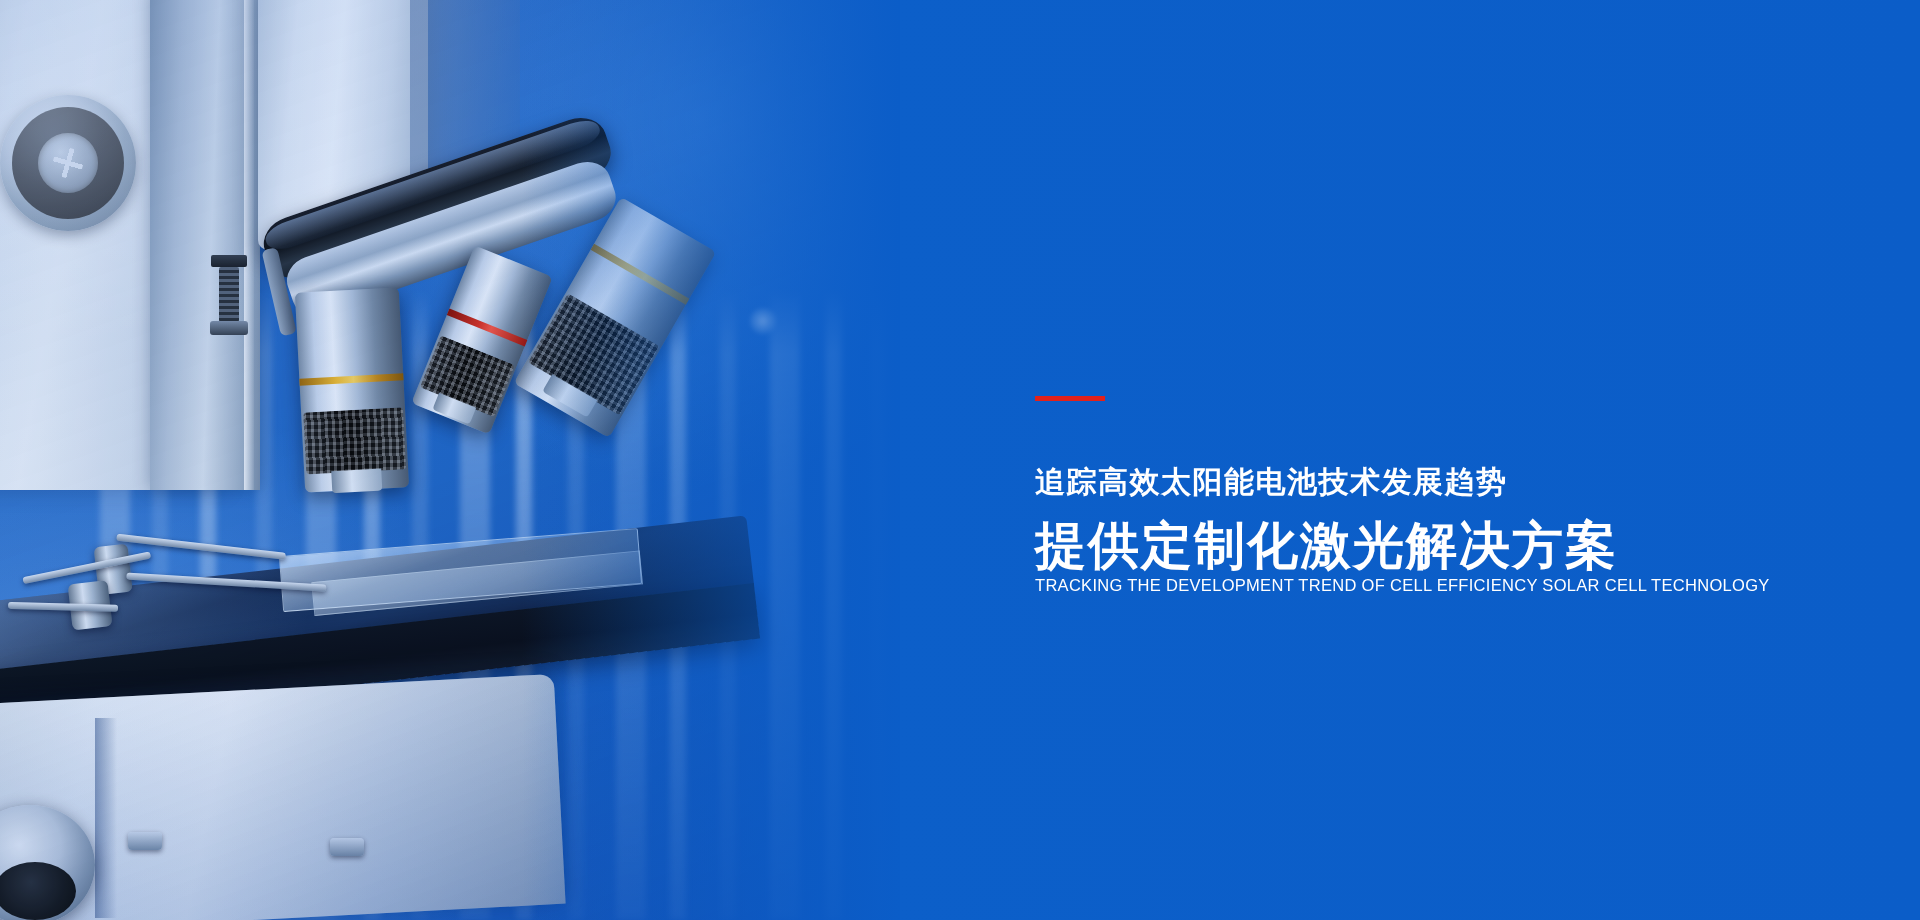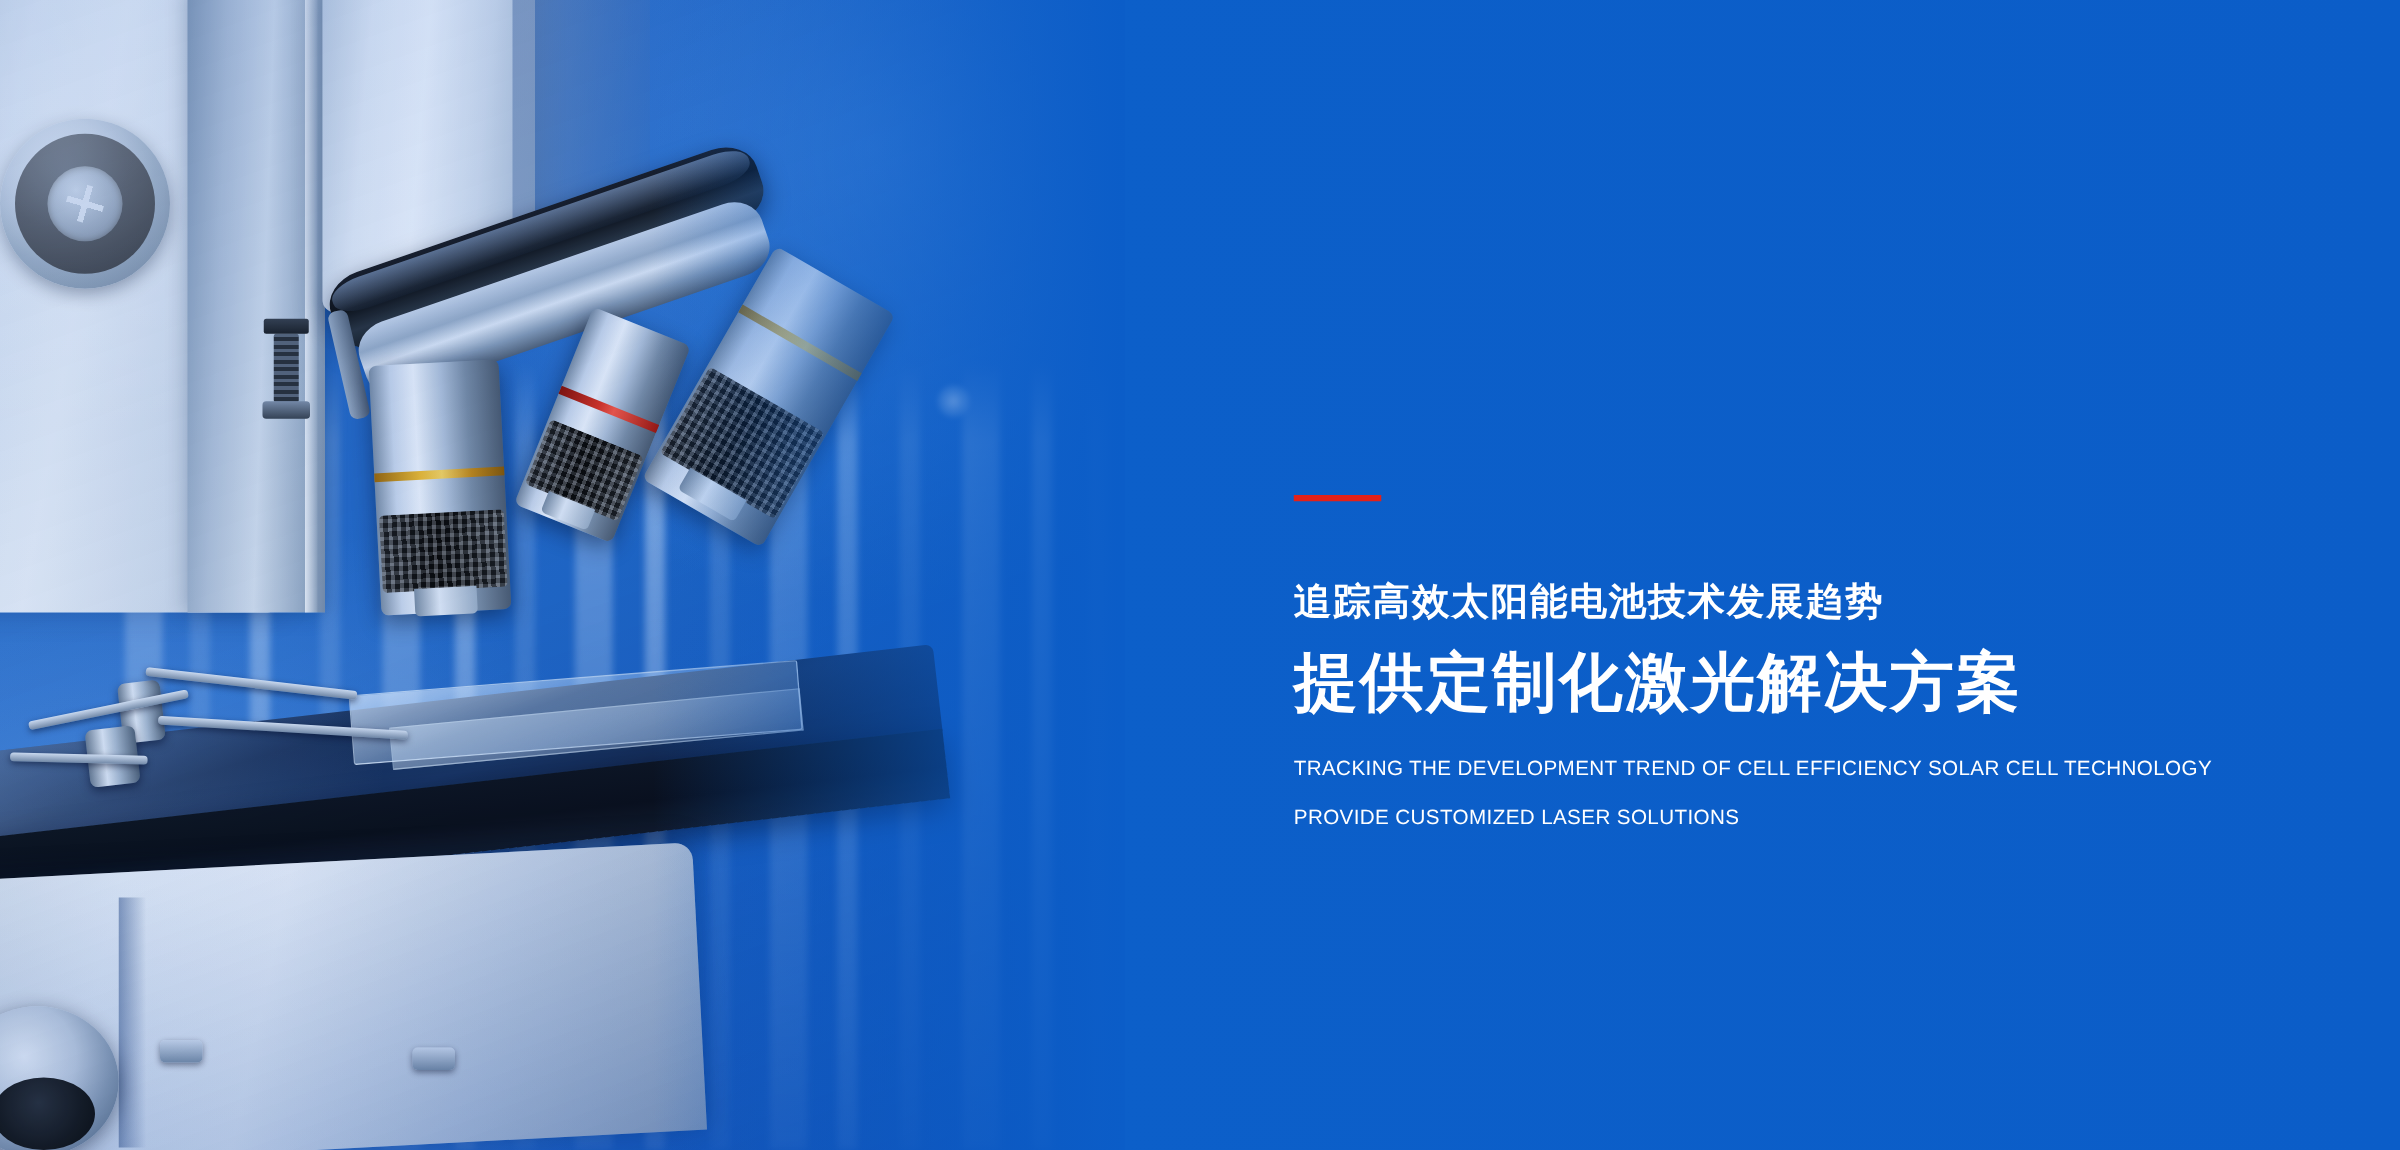--- a/index.html
+++ b/index.html
@@ -295,21 +295,20 @@
     letter-spacing:1.5px;
     line-height:1.25;
     margin-bottom:14px;
   }
   .title-cn {
     font-size:51px;
     font-weight:700;
     color:#ffffff;
     letter-spacing:2px;
     line-height:1.2;
-    margin-bottom:30px;
   }
   .sub-en {
     font-size:16.5px;
     color:#ffffff;
     letter-spacing:.3px;
     line-height:1.1;
     margin-bottom:21px;
     font-weight:400;
   }
   .sub-en:last-child { margin-bottom:0; }
@@ -419,16 +418,15 @@
 
   <div class="content">
     <div class="accent-bar"></div>
 
     <div class="subtitle-cn">追踪高效太阳能电池技术发展趋势</div>
 
     <h1 class="title-cn">提供定制化激光解决方案</h1>
 
     <div class="sub-en">TRACKING THE DEVELOPMENT TREND OF CELL EFFICIENCY SOLAR CELL TECHNOLOGY</div>
 
-    <div class="sub-en">PROVIDE CUSTOMIZED LASER SOLUTIONS</div>
   </div>
 
 </div>
 
 </body></html>

